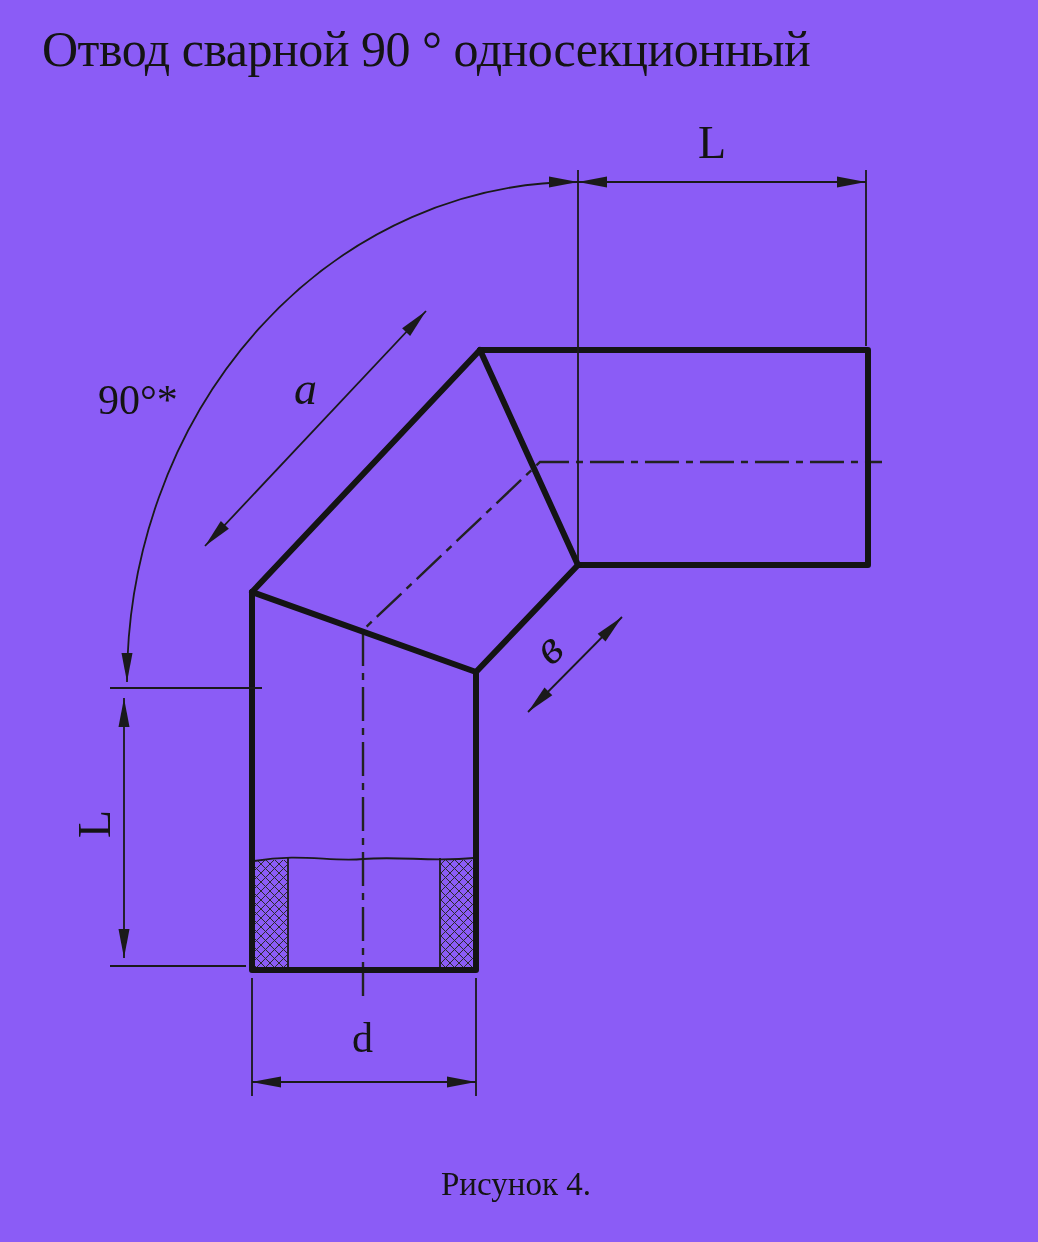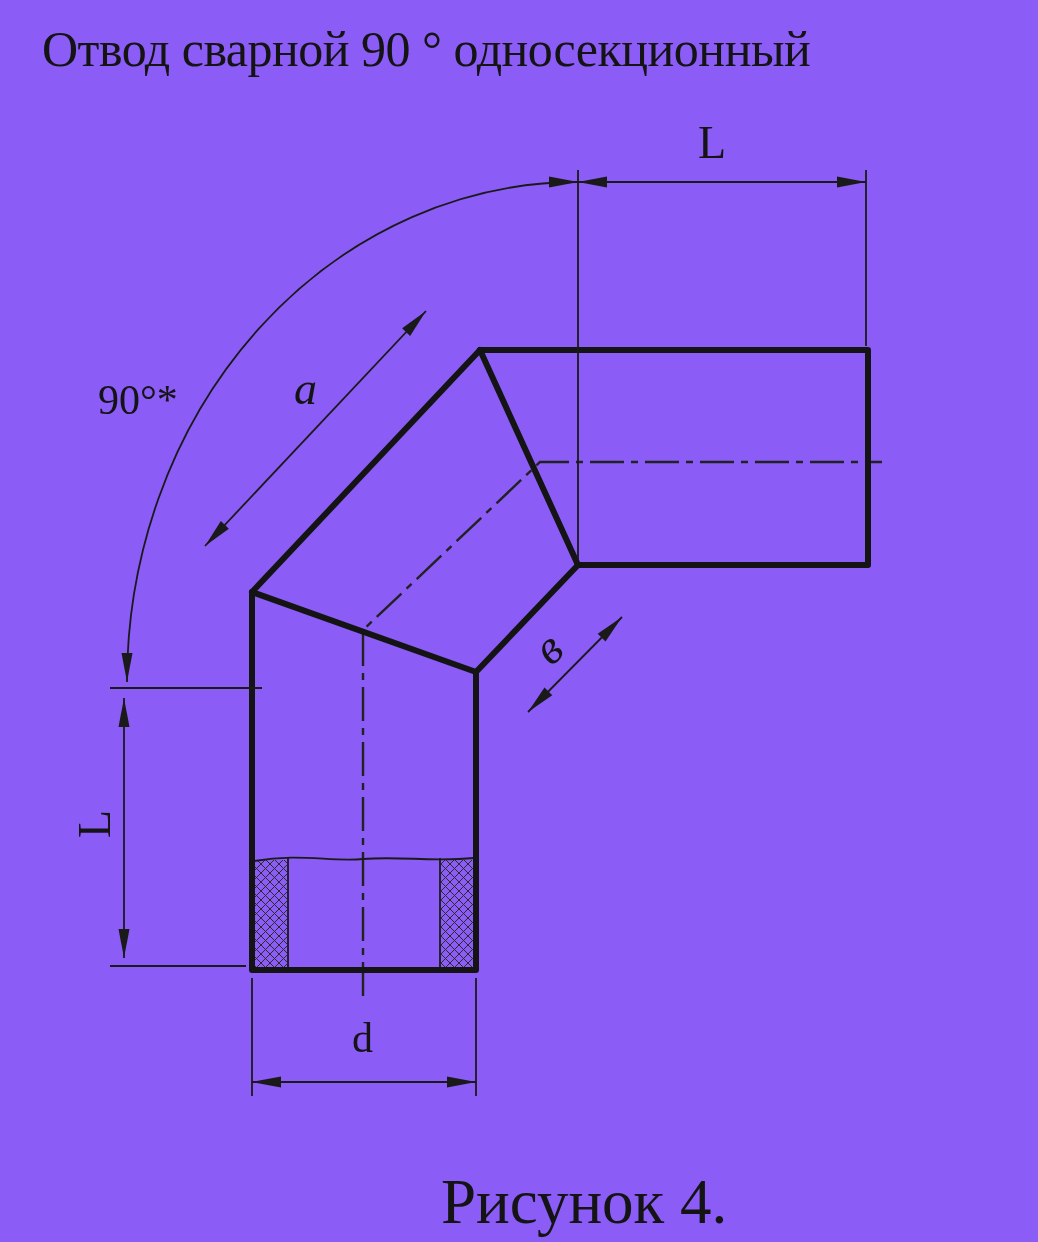--- a/index.html
+++ b/index.html
@@ -24,21 +24,21 @@
     font-size: 50px;
     font-weight: 400;
     color: #141414;
     white-space: nowrap;
     letter-spacing: -0.5px;
   }
   .caption {
     position: absolute;
     left: 441px;
     top: 1166px;
-    font-size: 63px;
+    font-size: 33px;
     color: #141414;
   }
   svg.drawing {
     position: absolute;
     left: 0;
     top: 0;
     width: 1038px;
     height: 1242px;
   }
   .lbl {

